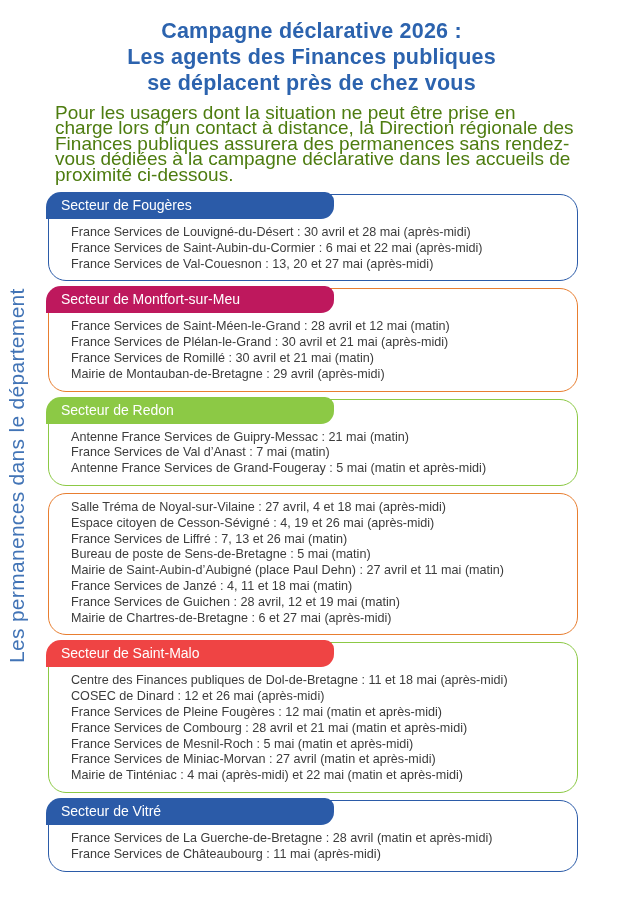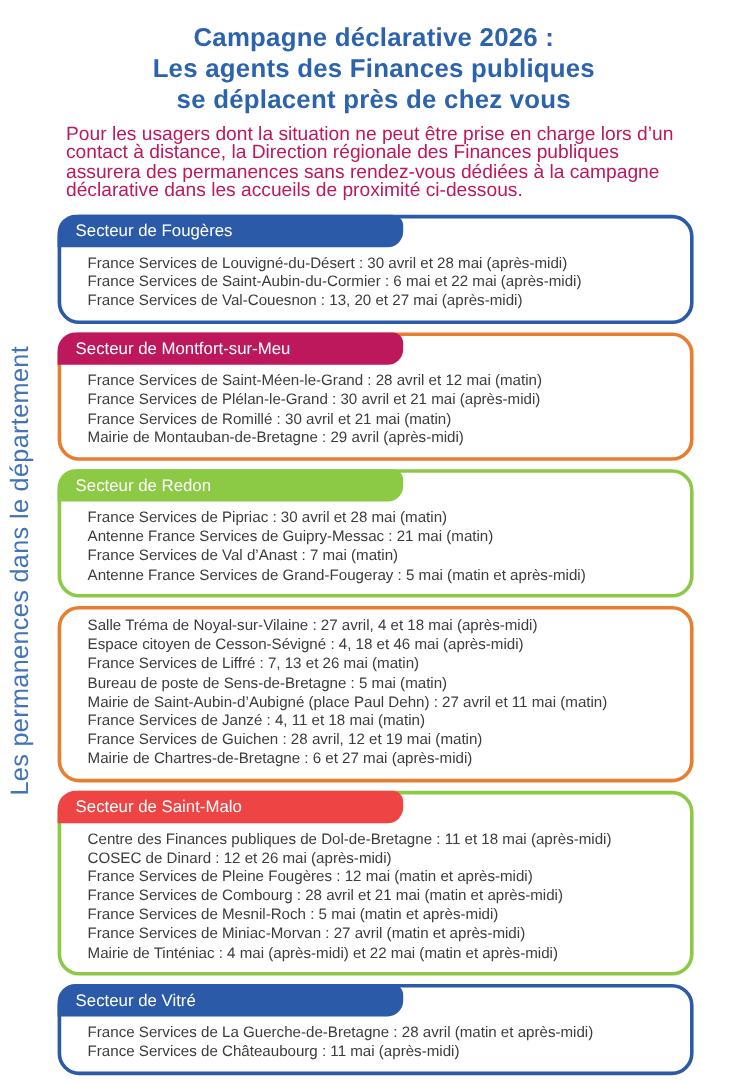--- a/index.html
+++ b/index.html
@@ -17,42 +17,42 @@
     text-align: center;
     color: #2c63ae;
     font-size: 21.5px;
     font-weight: bold;
     line-height: 26px;
     letter-spacing: 0.2px;
   }
 
   .intro {
     margin: 9px 48px 12px 55px;
-    font-size: 16px;
+    font-size: 19px;
     line-height: 15.4px;
-    color: #be185d;
+    color: #4d7c0f;
   }
 
   .side-label {
     position: absolute;
     left: 5px;
     top: 663px;
     transform: rotate(-90deg);
     transform-origin: 0 0;
     white-space: nowrap;
     color: #4274b6;
     font-size: 21px;
     letter-spacing: 0.3px;
   }
 
   .sector {
     box-sizing: border-box;
     margin: 0 0 7px 48px;
     width: 530px;
-    border: 3px solid #4d7c0f;
+    border: 1px solid #4d7c0f;
     border-radius: 18px;
     background: #ffffff;
   }
   .sector .tab {
     box-sizing: border-box;
     margin: -3px 0 0 -3px;
     width: 288px;
     height: 27px;
     line-height: 27px;
     padding-left: 15px;
@@ -102,31 +102,30 @@
       <li>France Services de Saint-Méen-le-Grand : 28 avril et 12 mai (matin)</li>
       <li>France Services de Plélan-le-Grand : 30 avril et 21 mai (après-midi)</li>
       <li>France Services de Romillé : 30 avril et 21 mai (matin)</li>
       <li>Mairie de Montauban-de-Bretagne : 29 avril (après-midi)</li>
     </ul>
   </section>
 
   <section class="sector" style="border-color: rgb(140, 201, 69);">
     <div class="tab" style="background: rgb(140, 201, 69);">Secteur de Redon</div>
     <ul>
-      <li>France Services de Pipriac : 30 avril et 28 mai (matin)</li>
       <li>Antenne France Services de Guipry-Messac : 21 mai (matin)</li>
       <li>France Services de Val d’Anast : 7 mai (matin)</li>
       <li>Antenne France Services de Grand-Fougeray : 5 mai (matin et après-midi)</li>
     </ul>
   </section>
 
   <section class="sector" style="border-color: rgb(232, 126, 48);">
     <ul>
       <li>Salle Tréma de Noyal-sur-Vilaine : 27 avril, 4 et 18 mai (après-midi)</li>
-      <li>Espace citoyen de Cesson-Sévigné : 4, 18 et 46 mai (après-midi)</li>
+      <li>Espace citoyen de Cesson-Sévigné : 4, 19 et 26 mai (après-midi)</li>
       <li>France Services de Liffré : 7, 13 et 26 mai (matin)</li>
       <li>Bureau de poste de Sens-de-Bretagne : 5 mai (matin)</li>
       <li>Mairie de Saint-Aubin-d’Aubigné (place Paul Dehn) : 27 avril et 11 mai (matin)</li>
       <li>France Services de Janzé : 4, 11 et 18 mai (matin)</li>
       <li>France Services de Guichen : 28 avril, 12 et 19 mai (matin)</li>
       <li>Mairie de Chartres-de-Bretagne : 6 et 27 mai (après-midi)</li>
     </ul>
   </section>
 
   <section class="sector" style="border-color: rgb(140, 201, 69);">

